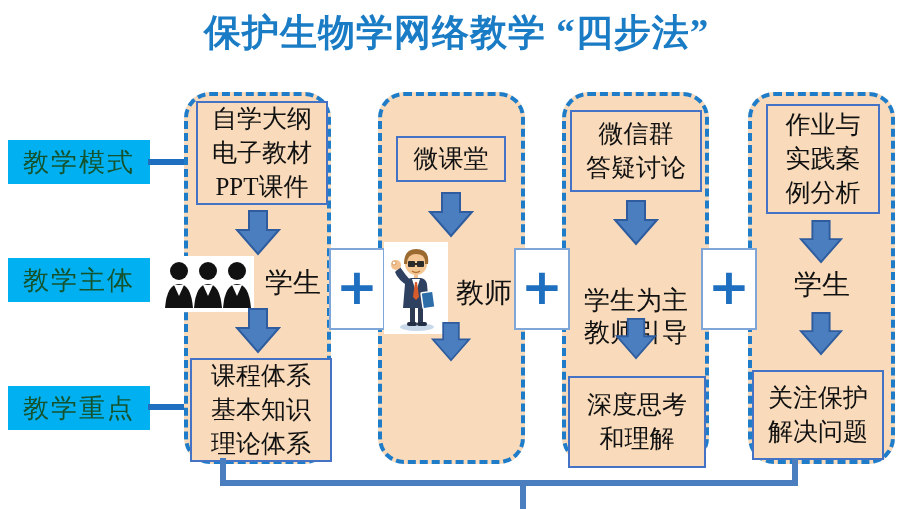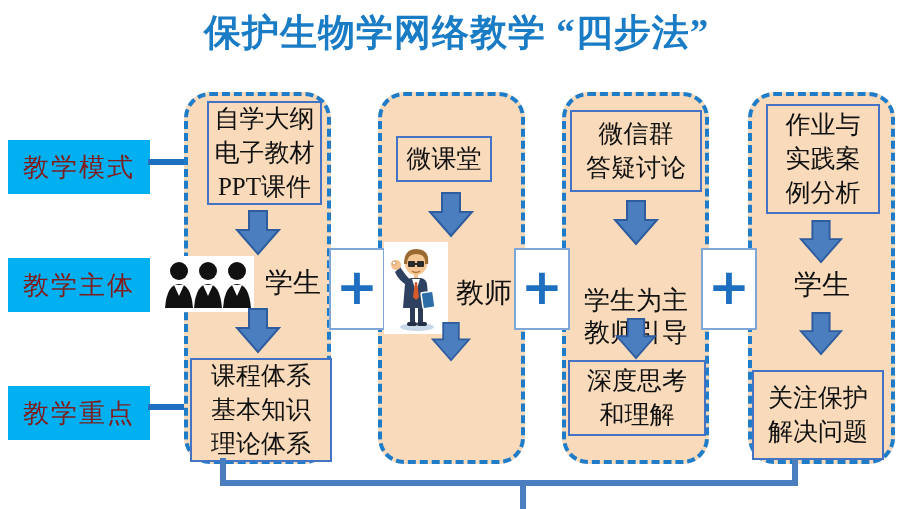--- a/index.html
+++ b/index.html
@@ -5,21 +5,21 @@
   html,body{margin:0;padding:0;background:#fff;}
   .canvas{
     position:relative;width:913px;height:509px;background:#ffffff;overflow:hidden;
     font-family:"Liberation Serif",serif;color:#111;
   }
   .title{
     position:absolute;top:8px;left:0;width:100%;text-align:center;
     font-size:37px;font-weight:bold;color:#1B7CC6;letter-spacing:1px;
   }
   .row-label{
-    position:absolute;left:8px;width:142px;height:54px;background:#00B0F0;color:#7f1d1d;
+    position:absolute;left:8px;width:142px;height:44px;background:#00B0F0;color:#14532d;
     font-size:26px;display:flex;align-items:center;justify-content:center;letter-spacing:2px;
   }
   .connector{position:absolute;height:6px;background:#1E6FC0;}
   .column{
     position:absolute;top:92px;width:147px;height:372px;background:#F9DBBB;
     border:4px dashed #1E7CC8;border-radius:26px;box-sizing:border-box;
   }
   .inner-box{
     position:absolute;background:#F9DBBB;border:2px solid #4472C4;box-sizing:border-box;
     display:flex;align-items:center;justify-content:center;text-align:center;
@@ -53,21 +53,21 @@
   <div class="row-label" style="top:258px;">教学主体</div>
   <div class="row-label" style="top:386px;">教学重点</div>
   <div class="connector" style="left:148px;top:159px;width:38px;"></div>
   <div class="connector" style="left:148px;top:404px;width:40px;"></div>
 
   <div class="column" style="left:184px;"></div>
   <div class="column" style="left:378px;"></div>
   <div class="column" style="left:562px;"></div>
   <div class="column" style="left:748px;"></div>
 
-  <div class="inner-box" style="left:207px;top:101px;width:115px;height:104px;">自学大纲
+  <div class="inner-box" style="left:196px;top:101px;width:132px;height:104px;">自学大纲
 电子教材
 PPT课件</div>
   <svg class="arrow" style="left:234px;top:210px;" width="48" height="46" viewBox="0 0 48 46">
     <polygon points="15,1 33,1 33,20 45,20 24,44 3,20 15,20" fill="#4A7EBE" stroke="#2E5C9E" stroke-width="2"></polygon>
   </svg>
   <svg class="imgbox" style="left:162px;top:256px;" width="92" height="56" viewBox="0 0 92 56">
     <rect width="92" height="56" fill="#ffffff"></rect>
     <g fill="#111111">
       <circle cx="17" cy="15" r="9"></circle>
         <path d="M3 52 Q5 28 17 28 Q29 28 31 52 Z"></path>
@@ -93,21 +93,21 @@
   <div class="plus-box" style="left:329px;">
       <span>+</span>
     </div>
   <div class="plus-box" style="left:514px;">
       <span>+</span>
     </div>
   <div class="plus-box" style="left:701px;">
       <span>+</span>
     </div>
 
-  <div class="inner-box" style="left:396px;top:136px;width:96px;height:46px;">微课堂</div>
+  <div class="inner-box" style="left:396px;top:136px;width:110px;height:46px;">微课堂</div>
   <svg class="arrow" style="left:427px;top:192px;" width="48" height="46" viewBox="0 0 48 46">
     <polygon points="15,1 33,1 33,20 45,20 24,44 3,20 15,20" fill="#4A7EBE" stroke="#2E5C9E" stroke-width="2"></polygon>
   </svg>
   <svg class="imgbox" style="left:384px;top:242px;" width="64" height="92" viewBox="0 0 64 92">
     <rect width="64" height="92" fill="#ffffff"></rect>
     <ellipse cx="33" cy="85" rx="17" ry="4" fill="#c9d9ea"></ellipse>
     <rect x="26" y="62" width="5" height="20" fill="#2c3a55"></rect>
     <rect x="34" y="62" width="5" height="20" fill="#2c3a55"></rect>
     <rect x="23" y="80" width="10" height="4" rx="2" fill="#222f45"></rect>
     <rect x="33" y="80" width="10" height="4" rx="2" fill="#222f45"></rect>
@@ -134,21 +134,21 @@
   <div class="inner-box" style="left:570px;top:110px;width:132px;height:82px;">微信群
 答疑讨论</div>
   <svg class="arrow" style="left:612px;top:200px;" width="48" height="46" viewBox="0 0 48 46">
     <polygon points="15,1 33,1 33,20 45,20 24,44 3,20 15,20" fill="#4A7EBE" stroke="#2E5C9E" stroke-width="2"></polygon>
   </svg>
   <div class="mid-text" style="left:566px;top:252px;width:140px;height:66px;margin-top:32px;">学生为主
 教师引导</div>
   <svg class="arrow" style="left:612px;top:318px;" width="48" height="42" viewBox="0 0 48 46">
     <polygon points="15,1 33,1 33,20 45,20 24,44 3,20 15,20" fill="#4A7EBE" stroke="#2E5C9E" stroke-width="2"></polygon>
   </svg>
-  <div class="inner-box" style="left:568px;top:360px;width:138px;height:76px;">深度思考
+  <div class="inner-box" style="left:568px;top:376px;width:138px;height:92px;">深度思考
 和理解</div>
 
   <div class="inner-box" style="left:766px;top:104px;width:114px;height:110px;">作业与
 实践案
 例分析</div>
   <svg class="arrow" style="left:797px;top:220px;" width="48" height="44" viewBox="0 0 48 46">
     <polygon points="15,1 33,1 33,20 45,20 24,44 3,20 15,20" fill="#4A7EBE" stroke="#2E5C9E" stroke-width="2"></polygon>
   </svg>
   <div class="mid-text subject-word" style="left:784px;top:266px;width:76px;height:38px;">学生</div>
   <svg class="arrow" style="left:797px;top:312px;" width="48" height="44" viewBox="0 0 48 46">

